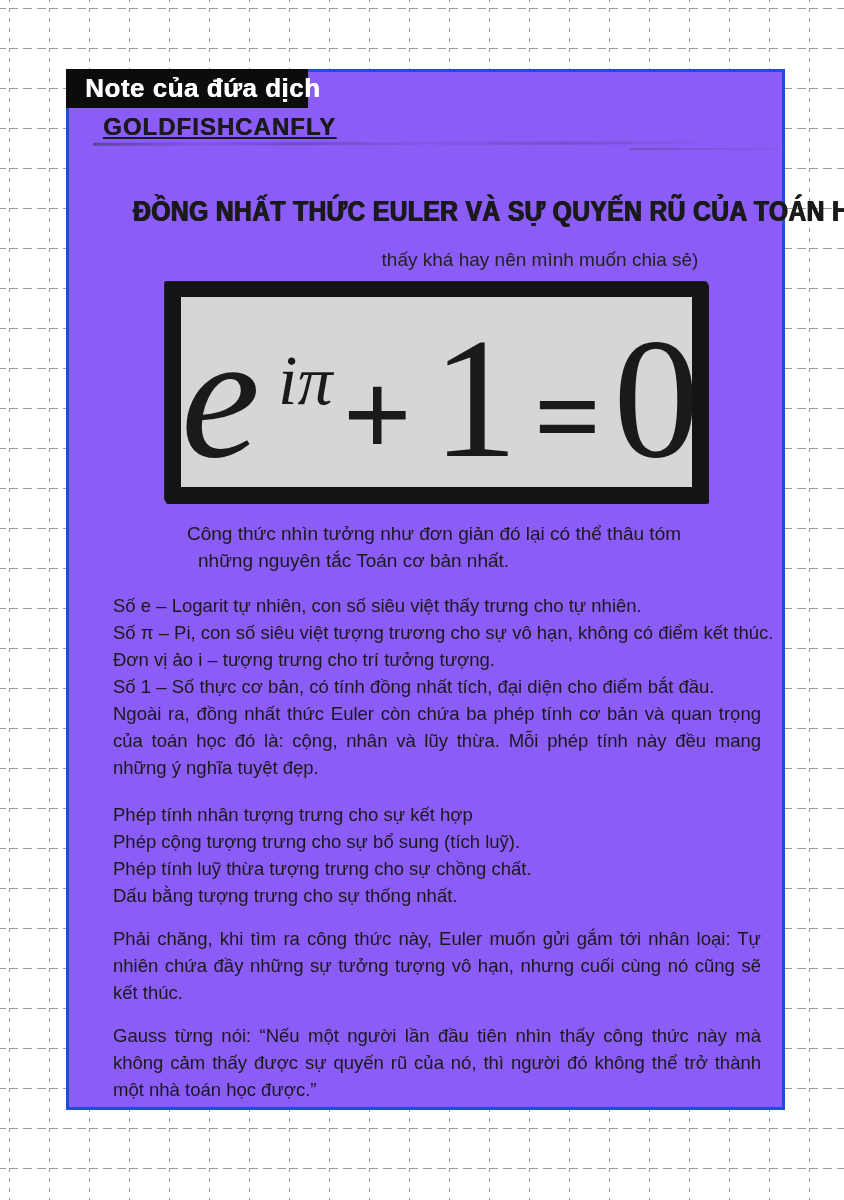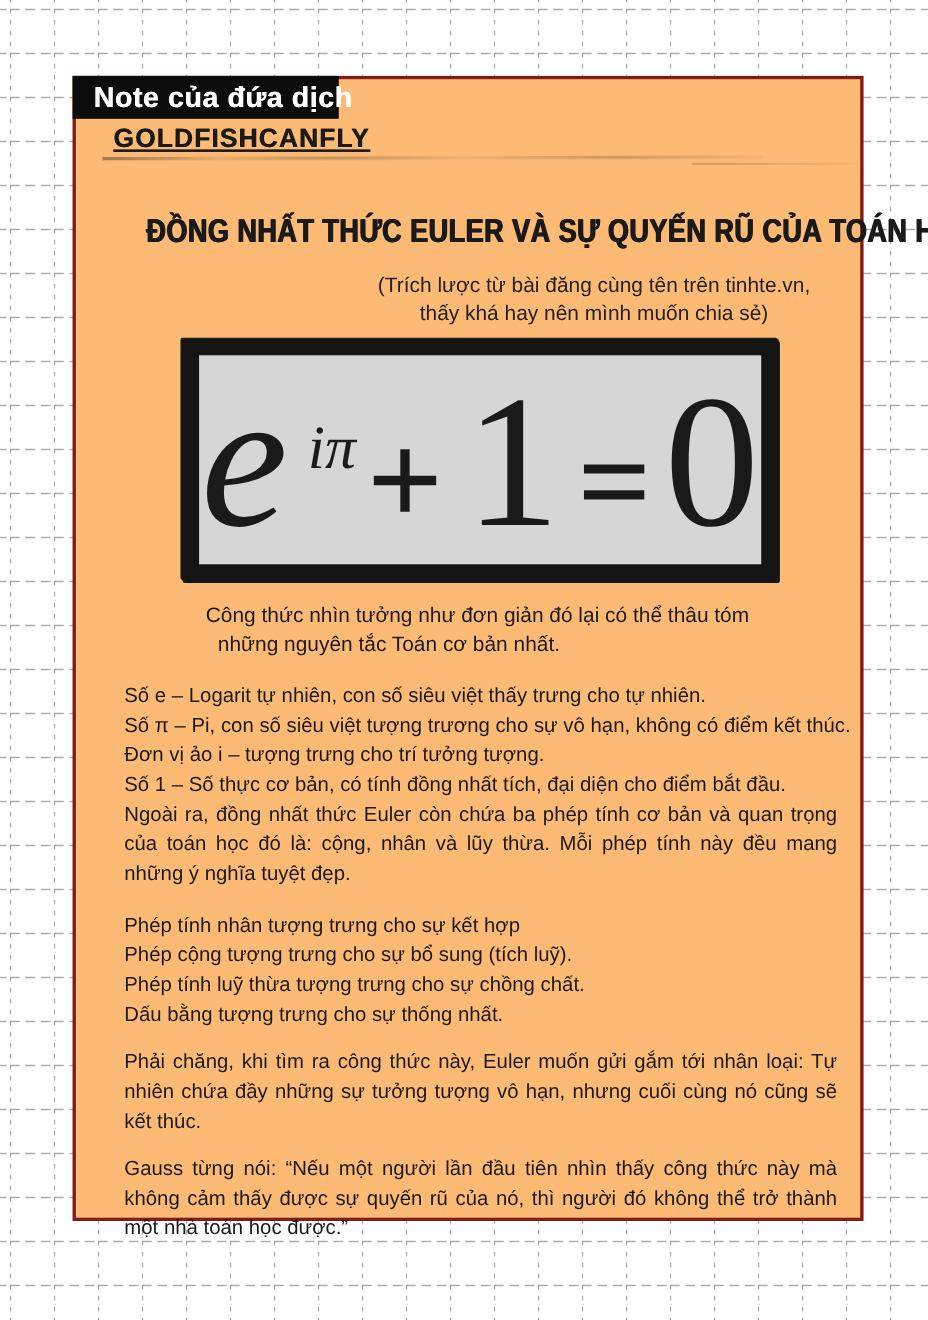--- a/index.html
+++ b/index.html
@@ -5,21 +5,21 @@
   html,body{margin:0;padding:0;}
   body{
     width:844px;height:1200px;position:relative;overflow:hidden;
     background:#ffffff;
     font-family:"Liberation Sans","DejaVu Sans",sans-serif;
     color:#1a1a1a;
   }
   .grid-bg{position:absolute;left:0;top:0;width:844px;height:1200px;}
   .panel{
     position:absolute;left:66px;top:69px;width:713px;height:1035px;
-    background:#fdba74;border:3px solid #7f1d1d;
+    background:#8b5cf6;border:3px solid #1d4ed8;
   }
   .header-bar{
     position:absolute;left:-3px;top:-3px;width:242px;height:39px;
     background:#0c0c0c;color:#ffffff;
     font-size:26px;font-weight:bold;line-height:39px;
     padding-left:19px;letter-spacing:0.5px;
     text-shadow:0.5px 0 currentColor;
     box-sizing:border-box;white-space:nowrap;
   }
   .author{
@@ -56,21 +56,21 @@
     border-radius:2px;
     box-shadow:1px 2px 0 #141414,-1px -1px 0 #232323;
   }
   .formula-panel{
     width:100%;height:100%;background:#d6d6d6;
     overflow:hidden;text-align:center;white-space:nowrap;
     font-family:"Liberation Serif","DejaVu Serif",serif;
   }
   .formula-row{line-height:200px;margin-top:-16px;}
   .f-e{font-style:italic;font-size:178px;}
-  .f-sup{font-style:italic;font-size:56px;vertical-align:52px;margin-left:18px;text-align:center;}
+  .f-sup{font-style:italic;font-size:70px;vertical-align:52px;margin-left:18px;text-align:center;}
   .f-plus{font-size:122px;font-weight:bold;margin-left:10px;}
   .f-one{font-size:172px;margin-left:20px;}
   .f-eq{font-size:118px;font-weight:bold;margin-left:16px;}
   .f-zero{font-size:172px;margin-left:12px;}
   .intro{margin:18px 0 0 118px;font-size:19px;line-height:27px;}
   .intro .l2{margin-left:11px;}
   .bodyblock{margin-left:44px;width:648px;font-size:18.5px;line-height:27px;}
   .symbols{margin-top:18px;}
   .nowrap{white-space:nowrap;}
   p{margin:0;padding:0;}
@@ -99,21 +99,20 @@
   </div>
 
   <div class="smudge smudge-a"></div>
   <div class="smudge smudge-b"></div>
 
   <div class="author">GOLDFISHCANFLY</div>
 
   <div class="title">ĐỒNG NHẤT THỨC EULER VÀ SỰ QUYẾN RŨ CỦA TOÁN HỌC</div>
 
   <div class="subtitle">
-    <div>(Trích lược từ bài đăng cùng tên trên tinhte.vn,</div>
     <div>thấy khá hay nên mình muốn chia sẻ)</div>
   </div>
 
   <div class="formula-frame">
     <div class="formula-panel">
       <div class="formula-row"><span class="f-e">e</span><span class="f-sup">iπ</span><span class="f-plus">+</span><span class="f-one">1</span><span class="f-eq">=</span><span class="f-zero">0</span></div>
     </div>
   </div>
 
   <div class="intro">

